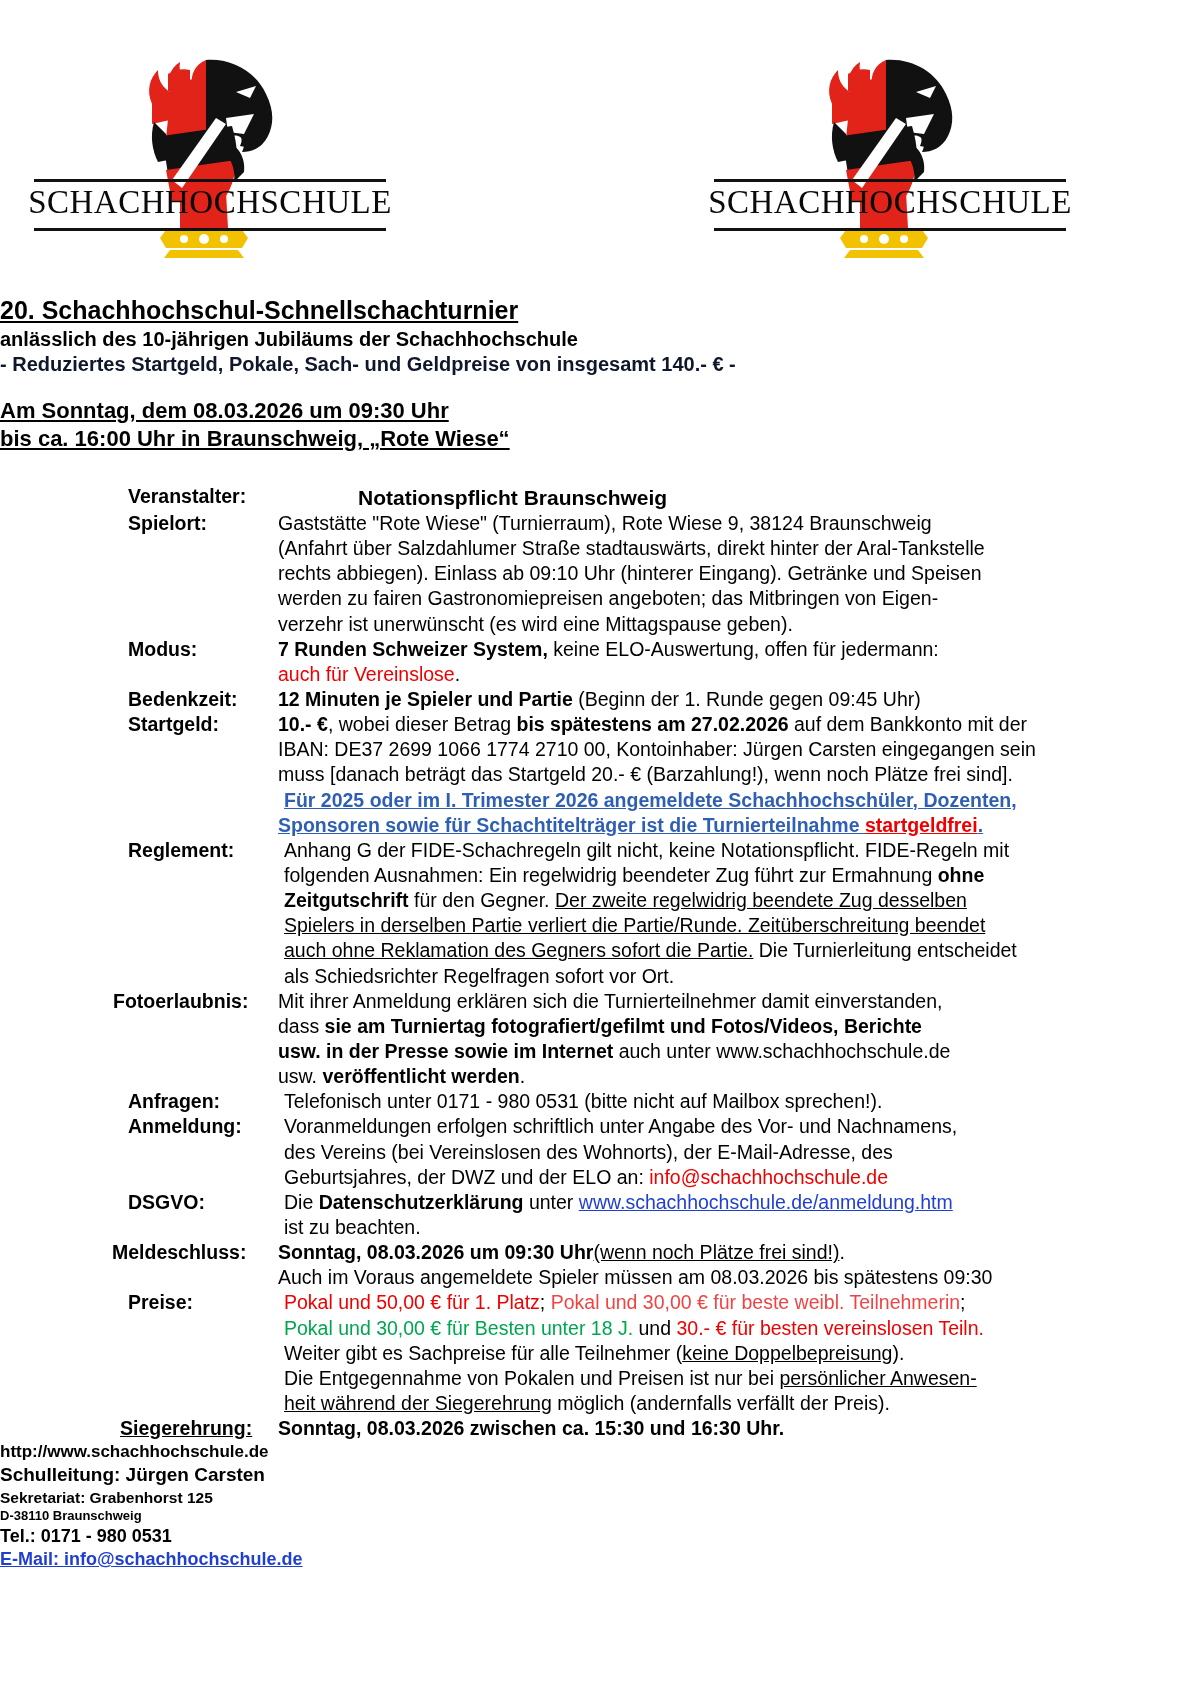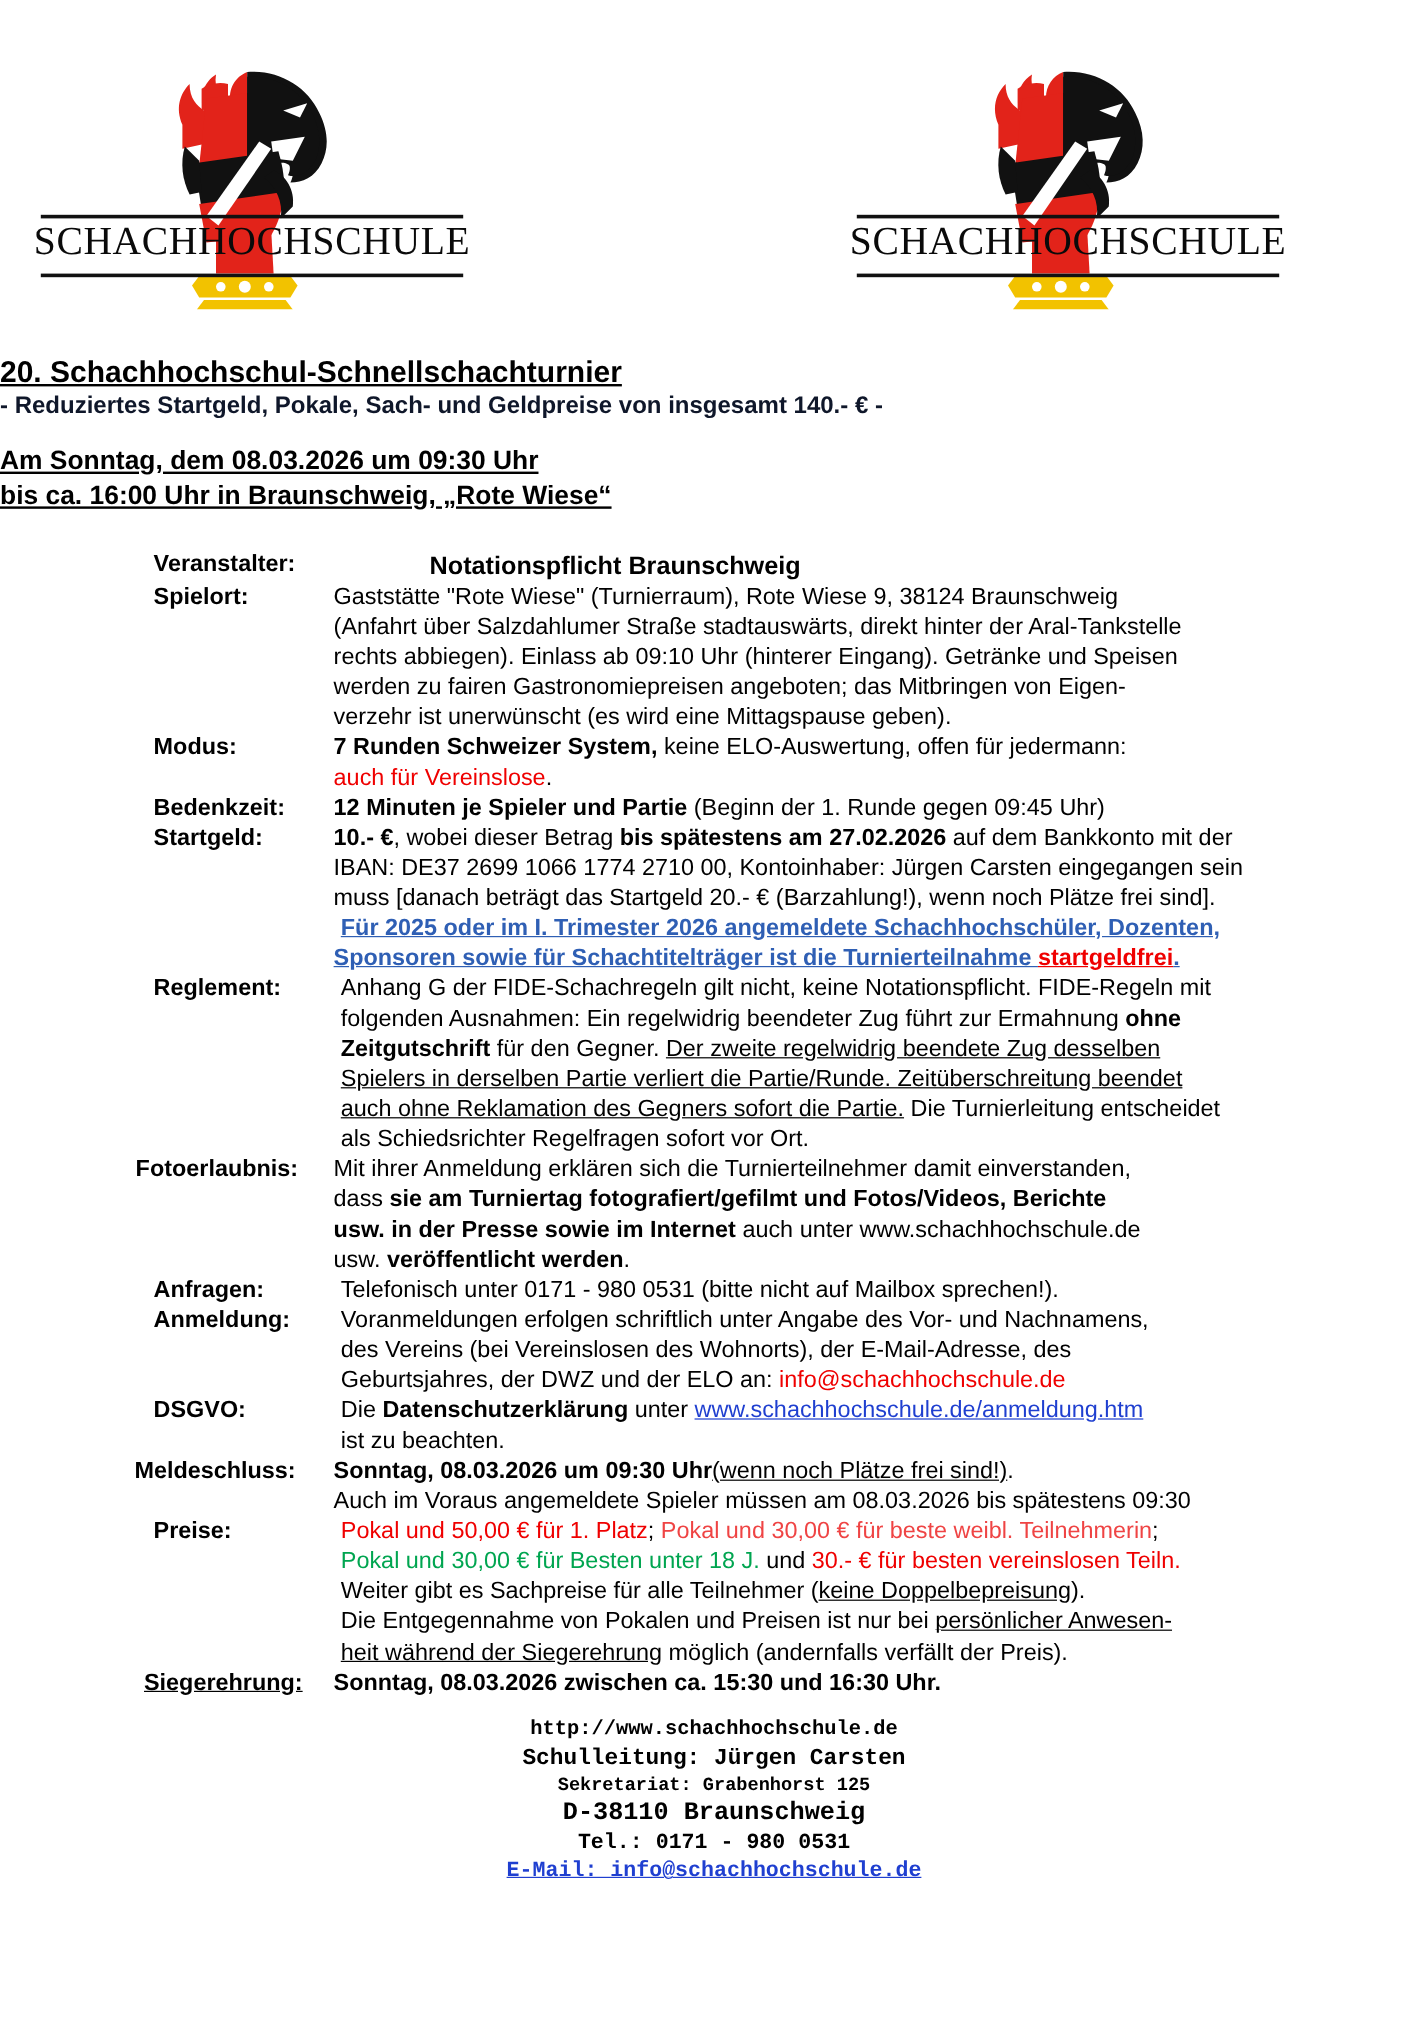--- a/index.html
+++ b/index.html
@@ -130,29 +130,28 @@
   .green { color: #00a550; }
   .blue2 { color: #ef4444; }
   .redb  { color: #ef0000; font-weight: bold; }
   .hdr-center {
     font-weight: bold;
     font-size: 21px;
   }
 
   
   .footer {
-    margin-top: 16px;
-    text-align: center;
-    font-family: Liberation Mono, monospace;
+    text-align: left;
+    font-family: Liberation Sans, sans-serif;
     line-height: 1.30;
   }
   .f1 { font-size: 17px; font-weight: bold; }
   .f2 { font-size: 19px; font-weight: bold; }
   .f3 { font-size: 15.5px; font-weight: bold; }
-  .f4 { font-size: 21px; font-weight: bold; }
+  .f4 { font-size: 13px; font-weight: bold; }
   .f5 { font-size: 18px; font-weight: bold; }
   .f6 { font-size: 18px; font-weight: bold; color: #1f3fd0; text-decoration: underline; }
 </style>
 </head>
 <body>
 
 <div class="logo-band">
 
   <div class="logo left">
     <svg class="logo-art" viewBox="0 0 200 206">
@@ -225,20 +224,21 @@
       <circle cx="114" cy="187" r="4" fill="#ffffff"></circle>
     </svg>
     <div class="logo-rule top"></div>
     <div class="logo-rule bot"></div>
     <div class="logo-word">SCHACHHOCHSCHULE</div>
   </div>
 </div>
 
 <div class="title-block">
   <div class="t-main">20. Schachhochschul-Schnellschachturnier</div>
+  <div class="t-sub">anlässlich des 10-jährigen Jubiläums der Schachhochschule</div>
   <div class="t-red">- Reduziertes Startgeld, Pokale, Sach- und Geldpreise von insgesamt 140.- € -</div>
   <div class="t-when">
     <div>Am Sonntag, dem 08.03.2026 um 09:30 Uhr</div>
     <div>bis ca. 16:00 Uhr in Braunschweig, „Rote Wiese“</div>
   </div>
 </div>
 
 <div class="content">
 
   <div class="row">

